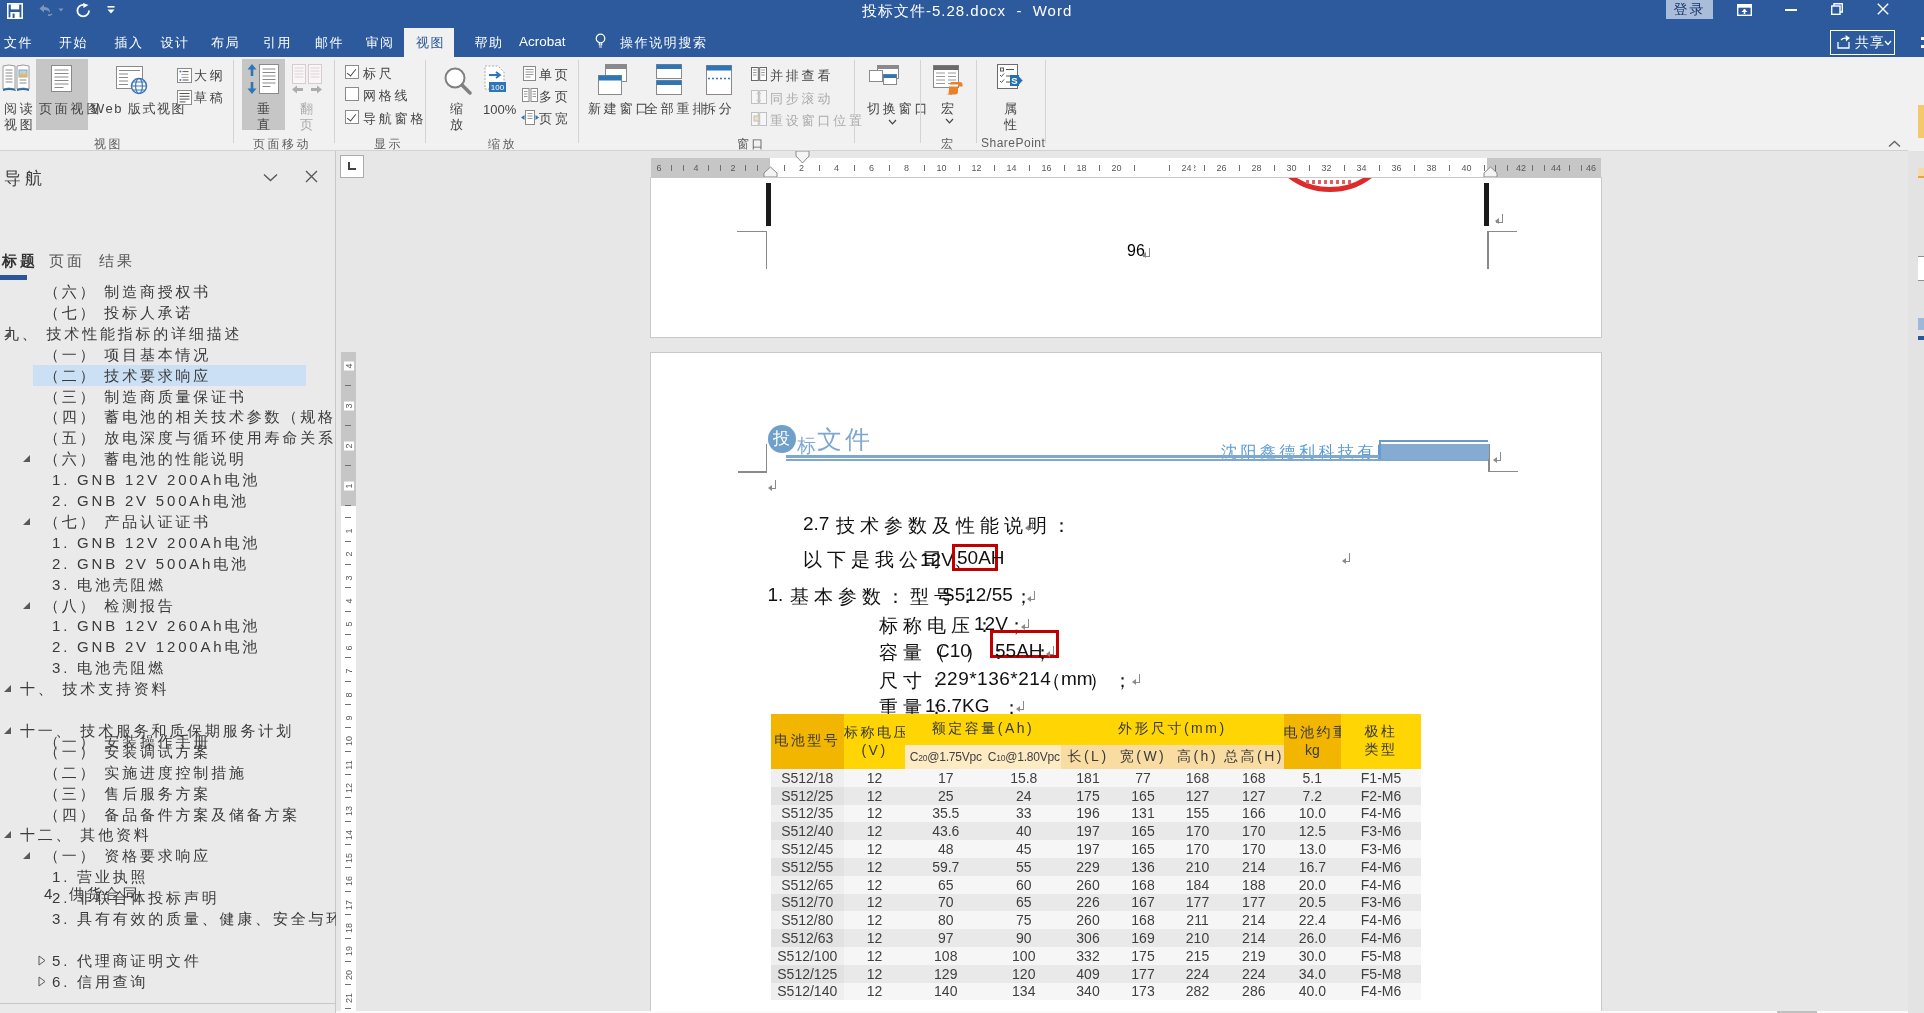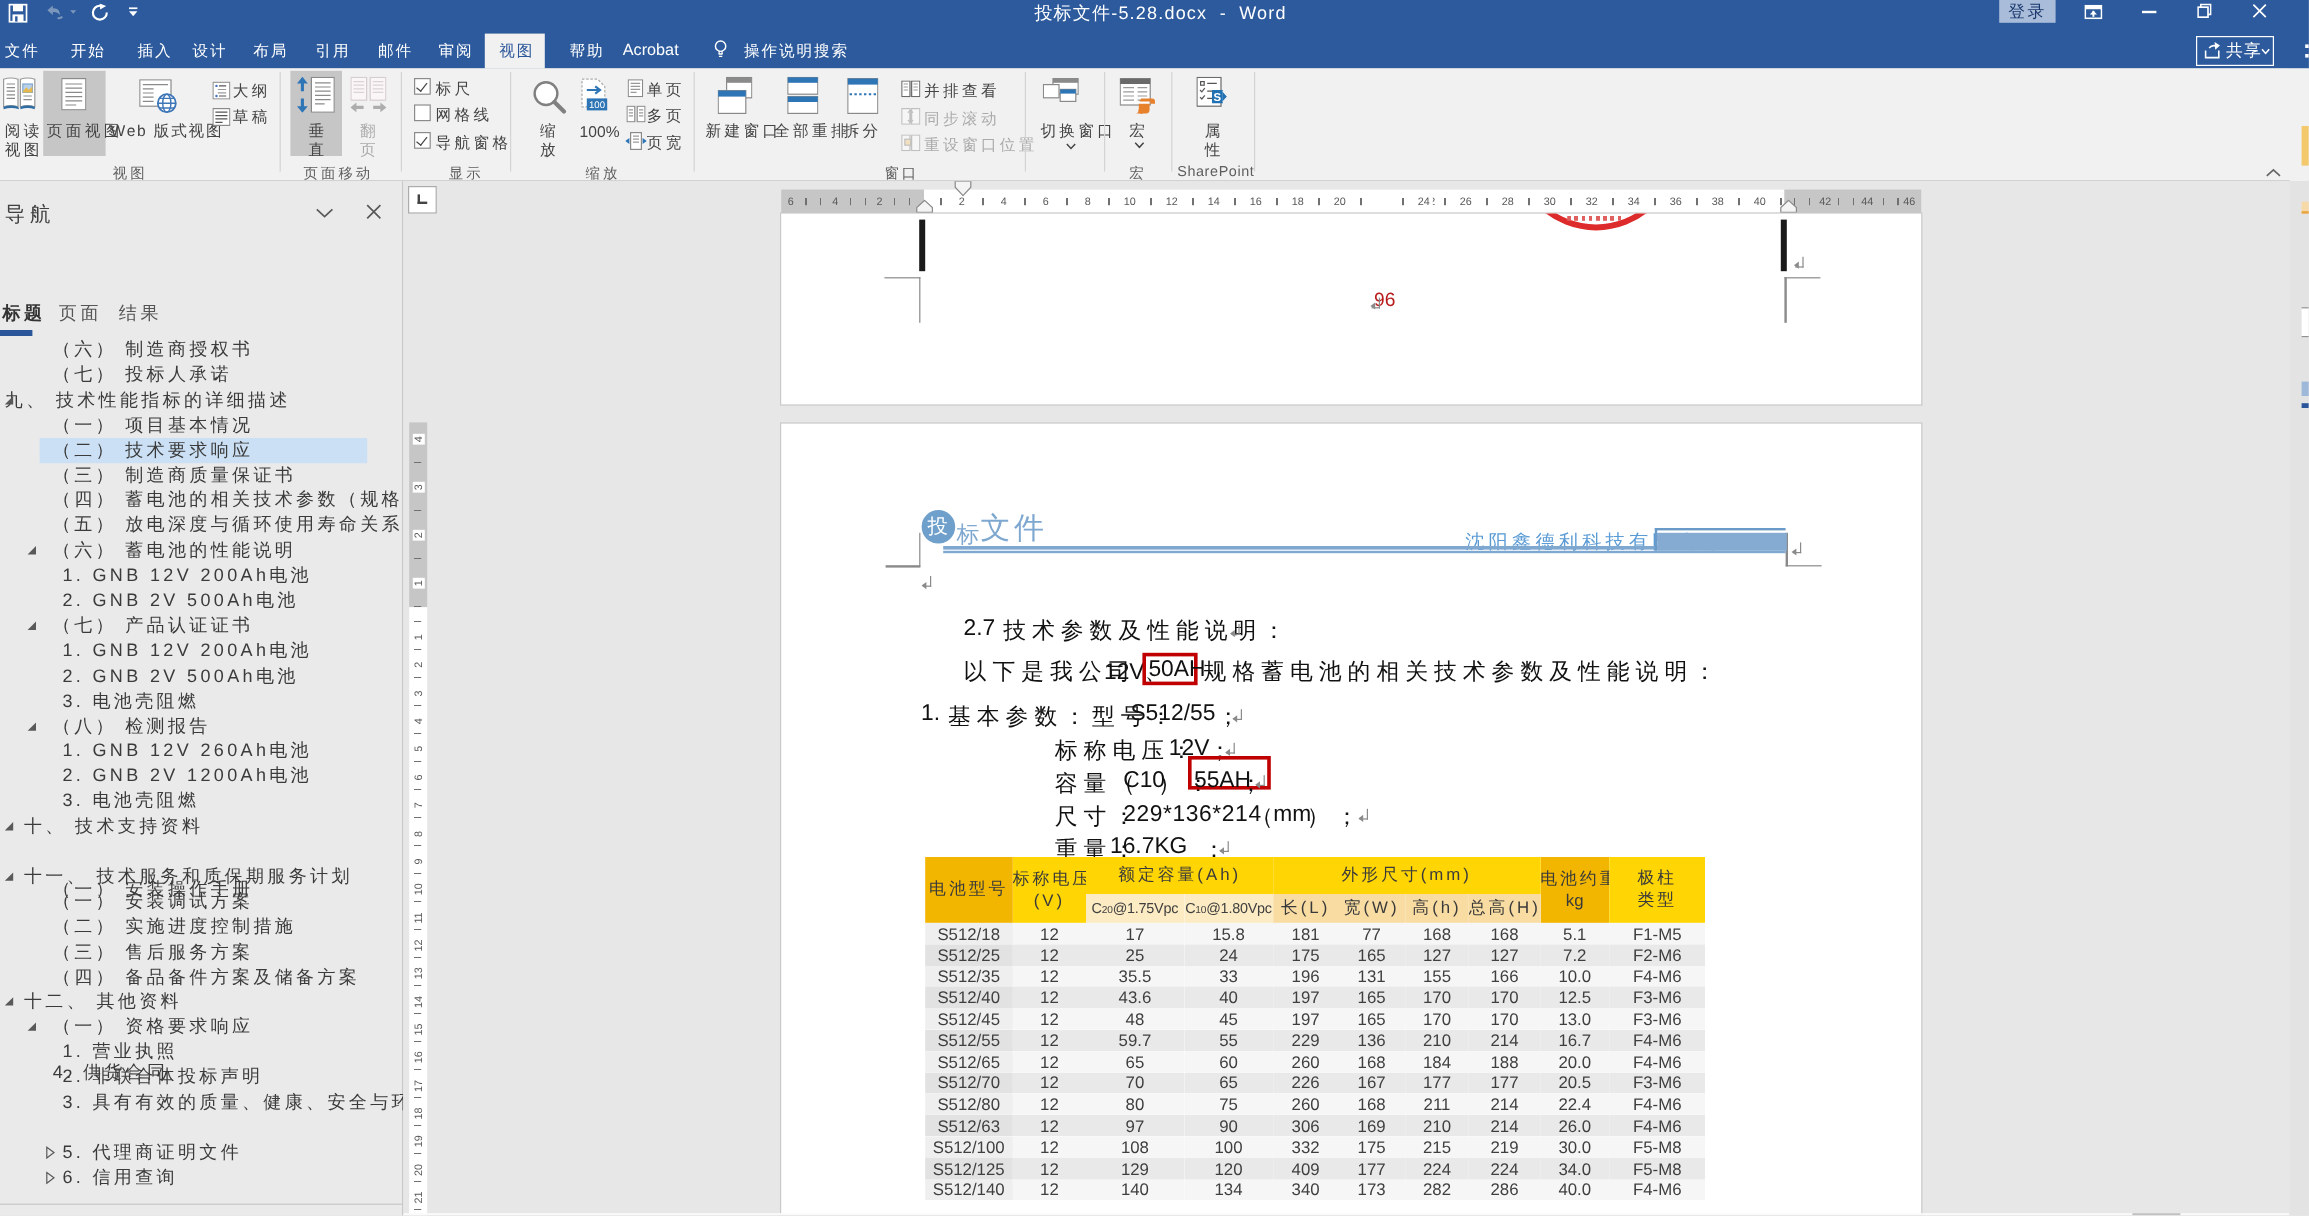--- a/index.html
+++ b/index.html
@@ -461,21 +461,21 @@
   <div class="page" style="top:26.5px;height:159px;overflow:hidden">
     <div class="abs" style="left:610px;top:-123.5px;width:138px;height:138px;border-radius:50%;border:5px solid #DD2B2B"></div>
     <div class="abs" style="left:655px;top:2px;width:48px;height:4px;background:repeating-linear-gradient(90deg,#E06060 0 3px,transparent 3px 6px)"></div>
     <div class="abs" style="left:115px;top:5.5px;width:4.5px;height:43px;background:#1A1A1A"></div>
     <div class="abs" style="left:833px;top:5.5px;width:4.5px;height:43px;background:#1A1A1A"></div>
     <span class="pilc" style="left:842px;top:36px"></span>
     <div class="cmark" style="left:86px;top:53px;width:30px;height:1.5px"></div>
     <div class="cmark" style="left:114.5px;top:53px;width:1.5px;height:38px"></div>
     <div class="cmark" style="left:836px;top:53px;width:30px;height:1.5px"></div>
     <div class="cmark" style="left:836px;top:53px;width:1.5px;height:38px"></div>
-    <span class="abs nw" style="left:494px;top:64px;font-size:16px;color:#b91c1c">96</span>
+    <span class="abs nw" style="left:476px;top:64px;font-size:16px;color:#000000">96</span>
     <span class="pilc" style="left:489px;top:70px"></span>
   </div>
 
   <div class="page" style="top:202px;height:660px">
 
     <div class="abs" style="left:116.5px;top:71.5px;width:28px;height:28px;border-radius:50%;background:#6FA0CC;color:#fff;font-size:17px;text-align:center;line-height:28px">投</div>
     <div class="abs nw" style="left:146px;top:80px;font-size:19px;color:#7FA8D0">标</div>
     <div class="abs nw" style="left:166px;top:70px;font-size:25px;color:#7FA8D0;letter-spacing:3px">文件</div>
     <div class="abs nw" style="left:570px;top:88.5px;font-size:16px;color:#5B9BD5;letter-spacing:3.5px">沈阳鑫德利科技有限公司</div>
     <div class="abs" style="left:134.5px;top:101.8px;width:702px;height:3.4px;background:#7FA8D0;z-index:1"></div>
@@ -490,21 +490,20 @@
     <span class="pilc" style="left:840px;top:99px"></span>
     <span class="pilc" style="left:115px;top:127px"></span>
 
     <div class="doctext" style="left:152px;top:160px;letter-spacing:0">2.7</div>
     <div class="doctext" style="left:185px;top:160px">技术参数及性能说明：</div>
       <span class="pilc" style="left:372px;top:167px"></span>
     <div class="doctext" style="left:152px;top:193.5px">以下是我公司</div>
     <div class="doctext" style="left:269px;top:193.5px;letter-spacing:0">12V、</div>
     <div class="abs" style="left:301px;top:191px;width:46px;height:26.5px;border:3px solid #C00000"></div>
     <div class="doctext" style="left:306px;top:193.5px;letter-spacing:0">50AH</div>
-    <div class="doctext" style="left:352px;top:193.5px">规格蓄电池的相关技术参数及性能说明：</div>
       <span class="pilc" style="left:689px;top:200px"></span>
     <div class="doctext" style="left:116.5px;top:231px;letter-spacing:0">1.</div>
     <div class="doctext" style="left:139px;top:231px">基本参数：型号：</div>
     <div class="doctext" style="left:291px;top:231px;letter-spacing:0">S512/55</div>
     <div class="doctext" style="left:363px;top:231px">；</div>
       <span class="pilc" style="left:374px;top:238px"></span>
     <div class="doctext" style="left:228px;top:259.5px">标称电压：</div>
     <div class="doctext" style="left:323px;top:259.5px;letter-spacing:0">12V</div>
     <div class="doctext" style="left:356px;top:259.5px">；</div>
       <span class="pilc" style="left:368px;top:266px"></span>

